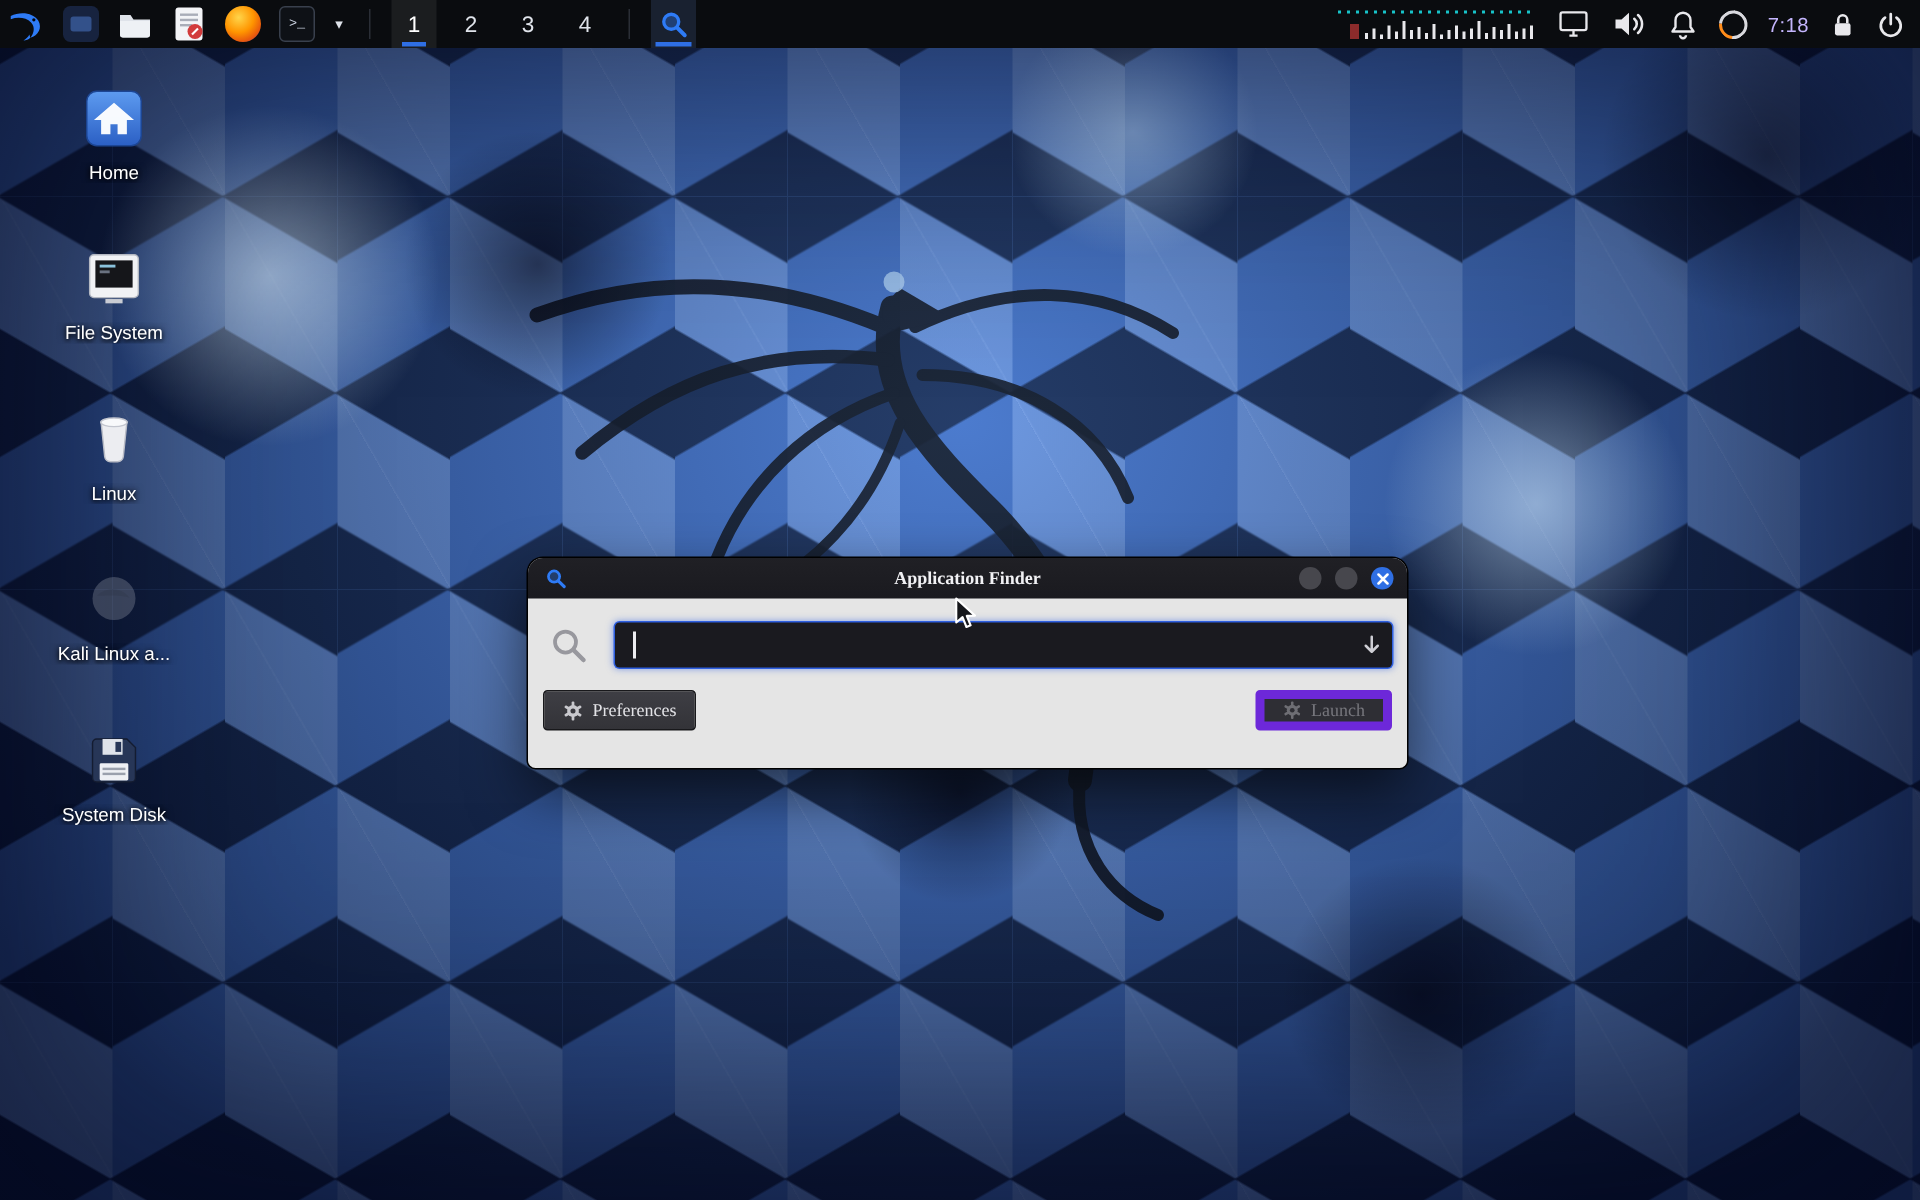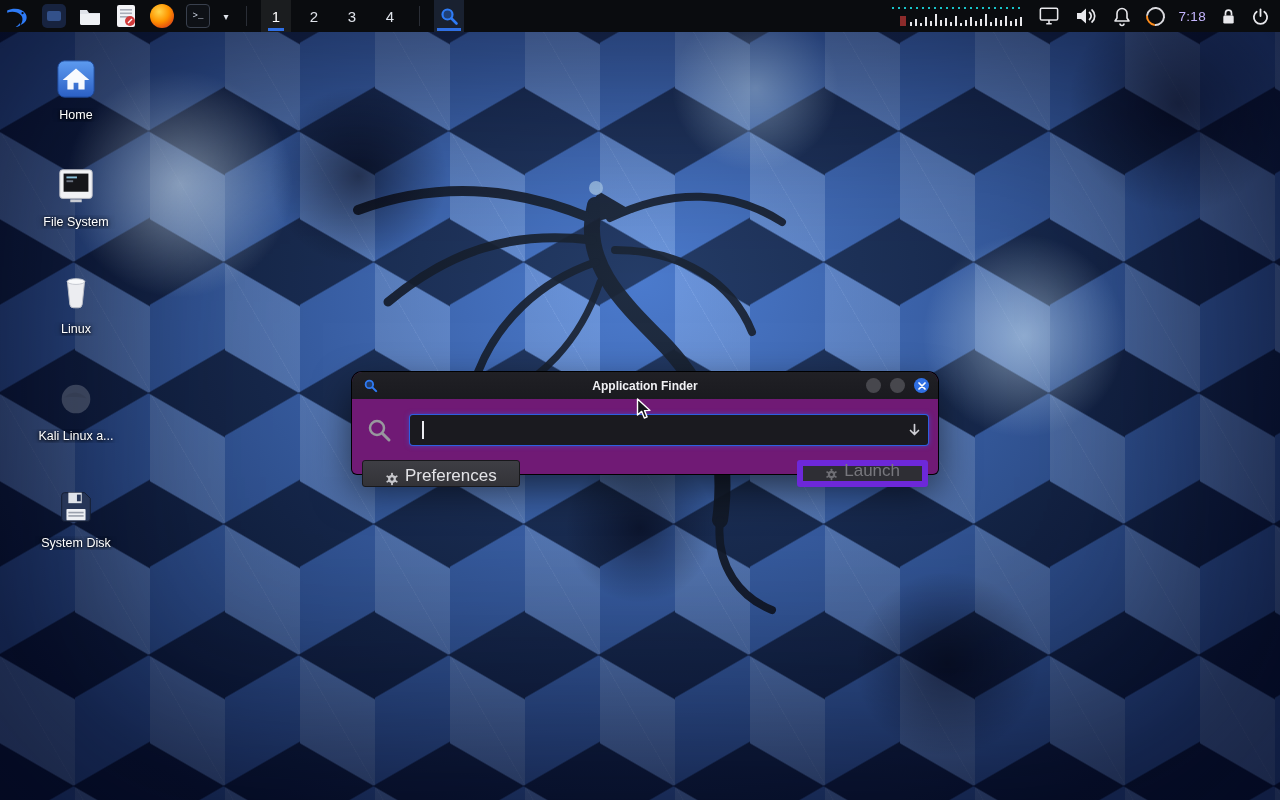--- a/index.html
+++ b/index.html
@@ -56,43 +56,43 @@
     background:radial-gradient(circle at 38% 32%,#ffd54a,#ff9500 45%,#e8590c 72%,#a03a86 100%);}
   .spin{width:15px;height:15px;border-radius:50%;border:2.5px solid #d9d9de;border-left-color:#ff8c1a;transform:rotate(-40deg);}
 
   
   .dicon{position:absolute;left:28px;width:96px;text-align:center;cursor:default;}
   .dicon .ic{height:46px;display:flex;align-items:flex-end;justify-content:center;}
   .dicon .lbl{margin-top:8px;color:#fff;font-size:12.5px;text-shadow:0 1px 3px #000,0 0 6px rgba(0,0,0,.8);
     white-space:nowrap;overflow:hidden;text-overflow:ellipsis;}
 
   
-  .finder{position:absolute;left:352px;top:372px;width:586px;height:102px;background:#701a75;
+  .finder{position:absolute;left:352px;top:372px;width:586px;height:140px;background:#e5e5e5;
     border-radius:10px 10px 5px 5px;box-shadow:0 16px 38px rgba(0,0,0,.6),0 0 0 1px #000;z-index:40;
-    box-sizing:border-box;}
+    box-sizing:border-box;font-family:Liberation Serif, serif;}
   .titlebar{height:27px;background:linear-gradient(#202025,#1a1a1f);border-radius:10px 10px 0 0;
     position:relative;display:flex;align-items:center;justify-content:center;}
   .titlebar .ttl{color:#f1f1f4;font-size:12px;font-weight:700;}
   .tb-ic{position:absolute;left:11px;top:6px;}
   .tb-btns{position:absolute;right:9px;top:6px;display:flex;gap:9px;}
   .cbtn{width:15px;height:15px;border-radius:50%;background:#47474d;display:flex;align-items:center;justify-content:center;}
   .cbtn.close{background:#2f6fe4;}
   .fbody{padding:16px 10px 8px 10px;}
   .srow{display:flex;align-items:center;}
   .srow .mag{width:34px;display:flex;justify-content:center;margin-right:14px;flex:0 0 auto;}
   .entry{position:relative;flex:1;height:30px;background:#1a1a1f;border-radius:3px;
     box-shadow:0 0 0 1px #2e5fe0,0 0 5px 1px rgba(46,95,224,.55);}
   .entry input{position:absolute;inset:0;background:transparent;border:none;outline:none;
     color:#eee;font-size:14px;padding:0 26px 0 12px;font-family:inherit;caret-color:transparent;}
   .caret{position:absolute;left:12px;top:6px;width:1.6px;height:18px;background:#ececf0;animation:blink 1.1s steps(1) infinite;}
   @keyframes blink{0%,55%{opacity:1}56%,100%{opacity:0}}
   .entry .drop{position:absolute;right:7px;top:8px;}
   .brow{display:flex;align-items:center;margin-top:15px;}
-  .btn{display:flex;align-items:flex-end;gap:6px;height:27px;padding:0 22px;border-radius:3px;
-    font-size:17px;box-sizing:border-box;}
+  .btn{display:flex;align-items:center;gap:6px;height:27px;padding:0 12px;border-radius:3px;
+    font-size:12px;box-sizing:border-box;}
   .btn.pref{background:linear-gradient(#3e3e44,#333338);border:1px solid #18181b;color:#e3e3e7;}
   .btn.launch{margin-left:auto;background:#2e2e34;border:6px solid #6d28d9;color:#77777d;}
 
   .cursor{position:absolute;left:636px;top:398px;z-index:99;pointer-events:none;}
   svg{display:block;}
 </style>
 </head>
 <body>
 
 <div class="screen">

